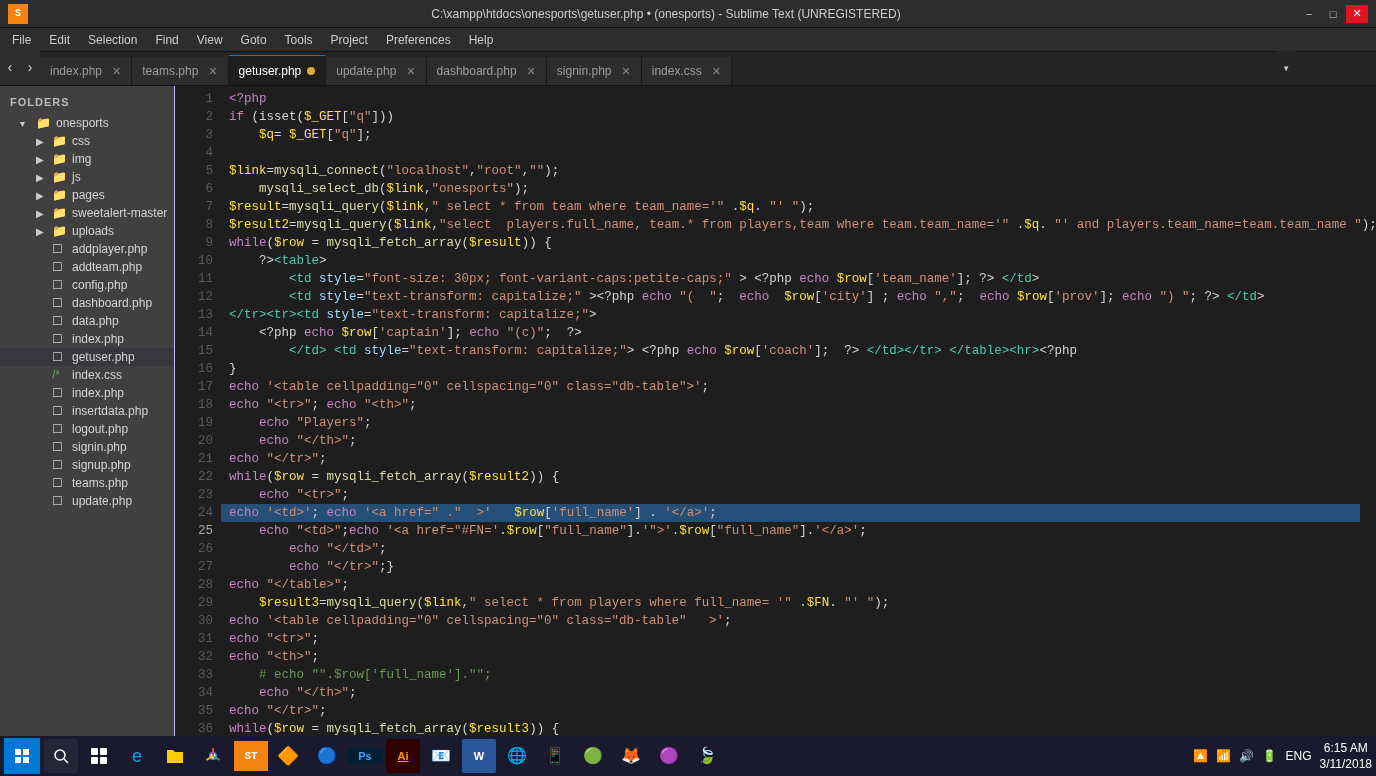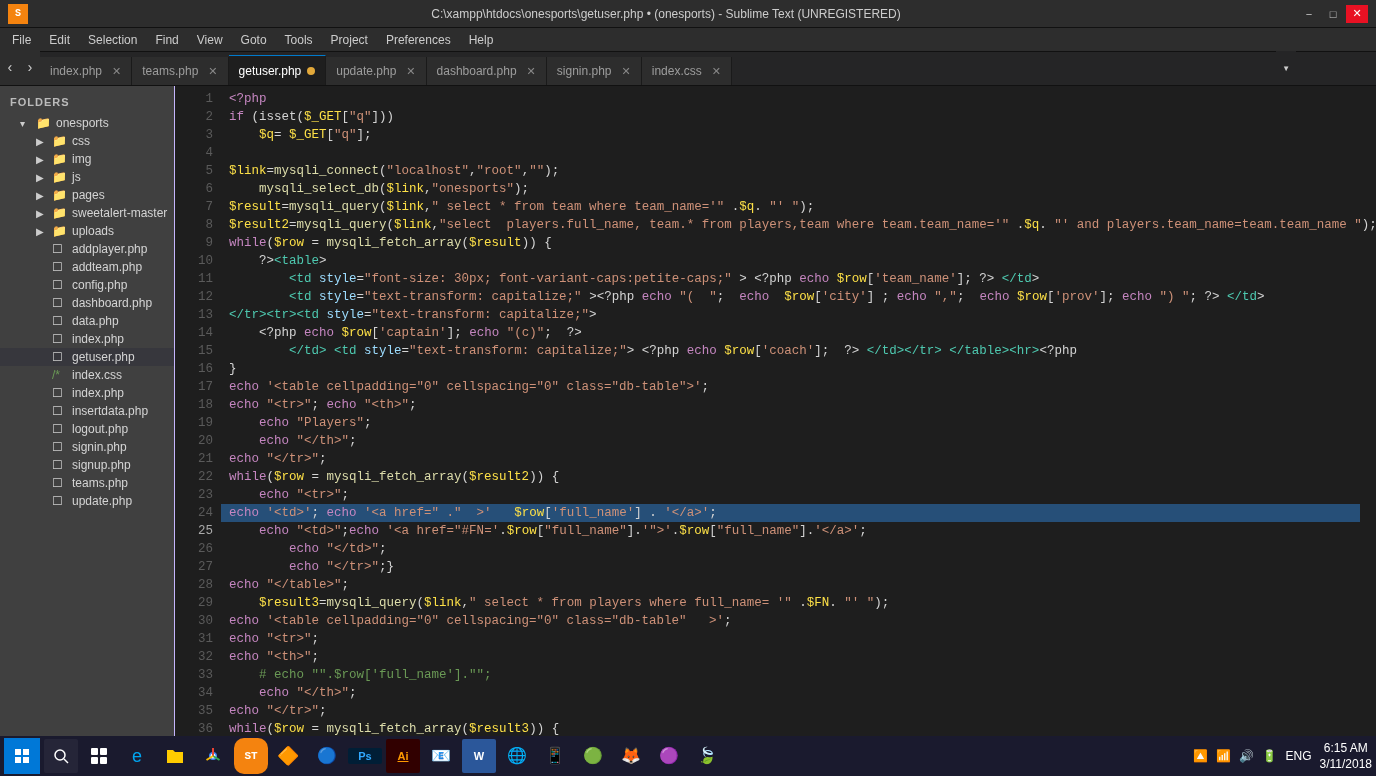--- a/index.html
+++ b/index.html
@@ -441,21 +441,21 @@
   </div>
   <div class="taskbar-icon">
     <svg width="18" height="18" viewBox="0 0 18 18">
         <circle cx="9" cy="9" r="4" fill="#4285f4"></circle>
         <circle cx="9" cy="9" r="2.5" fill="white"></circle>
         <path d="M9 9 L9 1" stroke="#ea4335" stroke-width="2"></path>
         <path d="M9 9 L15.5 13" stroke="#34a853" stroke-width="2"></path>
         <path d="M9 9 L2.5 13" stroke="#fbbc05" stroke-width="2"></path>
       </svg>
   </div>
-  <div class="taskbar-icon" style="background:#f4830f;color:white;font-weight:bold;font-size:11px;width:34px;height:36px;border-radius:10px;">ST</div>
+  <div class="taskbar-icon" style="background:#f4830f;color:white;font-weight:bold;font-size:11px;width:34px;height:30px;border-radius:0;">ST</div>
   <div class="taskbar-icon" style="font-size:18px;">🔶</div>
   <div class="taskbar-icon" style="font-size:16px;">🔵</div>
   <div class="taskbar-icon" style="background:#001e36;color:#31a8ff;font-size:11px;font-weight:bold;font-family:Arial;width:34px;height:16px;display:flex;align-items:center;justify-content:center;">Ps</div>
   <div class="taskbar-icon" style="background:#310000;color:#ff9a00;font-size:11px;font-weight:bold;font-family:Arial;width:34px;height:34px;display:flex;align-items:center;justify-content:center;text-decoration:underline;">Ai</div>
   <div class="taskbar-icon" style="font-size:16px;">📧</div>
   <div class="taskbar-icon" style="background:#2b579a;color:white;font-size:11px;font-weight:bold;font-family:Arial;width:34px;height:34px;display:flex;align-items:center;justify-content:center;">W</div>
   <div class="taskbar-icon" style="font-size:16px;">🌐</div>
   <div class="taskbar-icon" style="font-size:16px;">📱</div>
   <div class="taskbar-icon" style="font-size:16px;">🟢</div>
   <div class="taskbar-icon" style="font-size:16px;">🦊</div>

